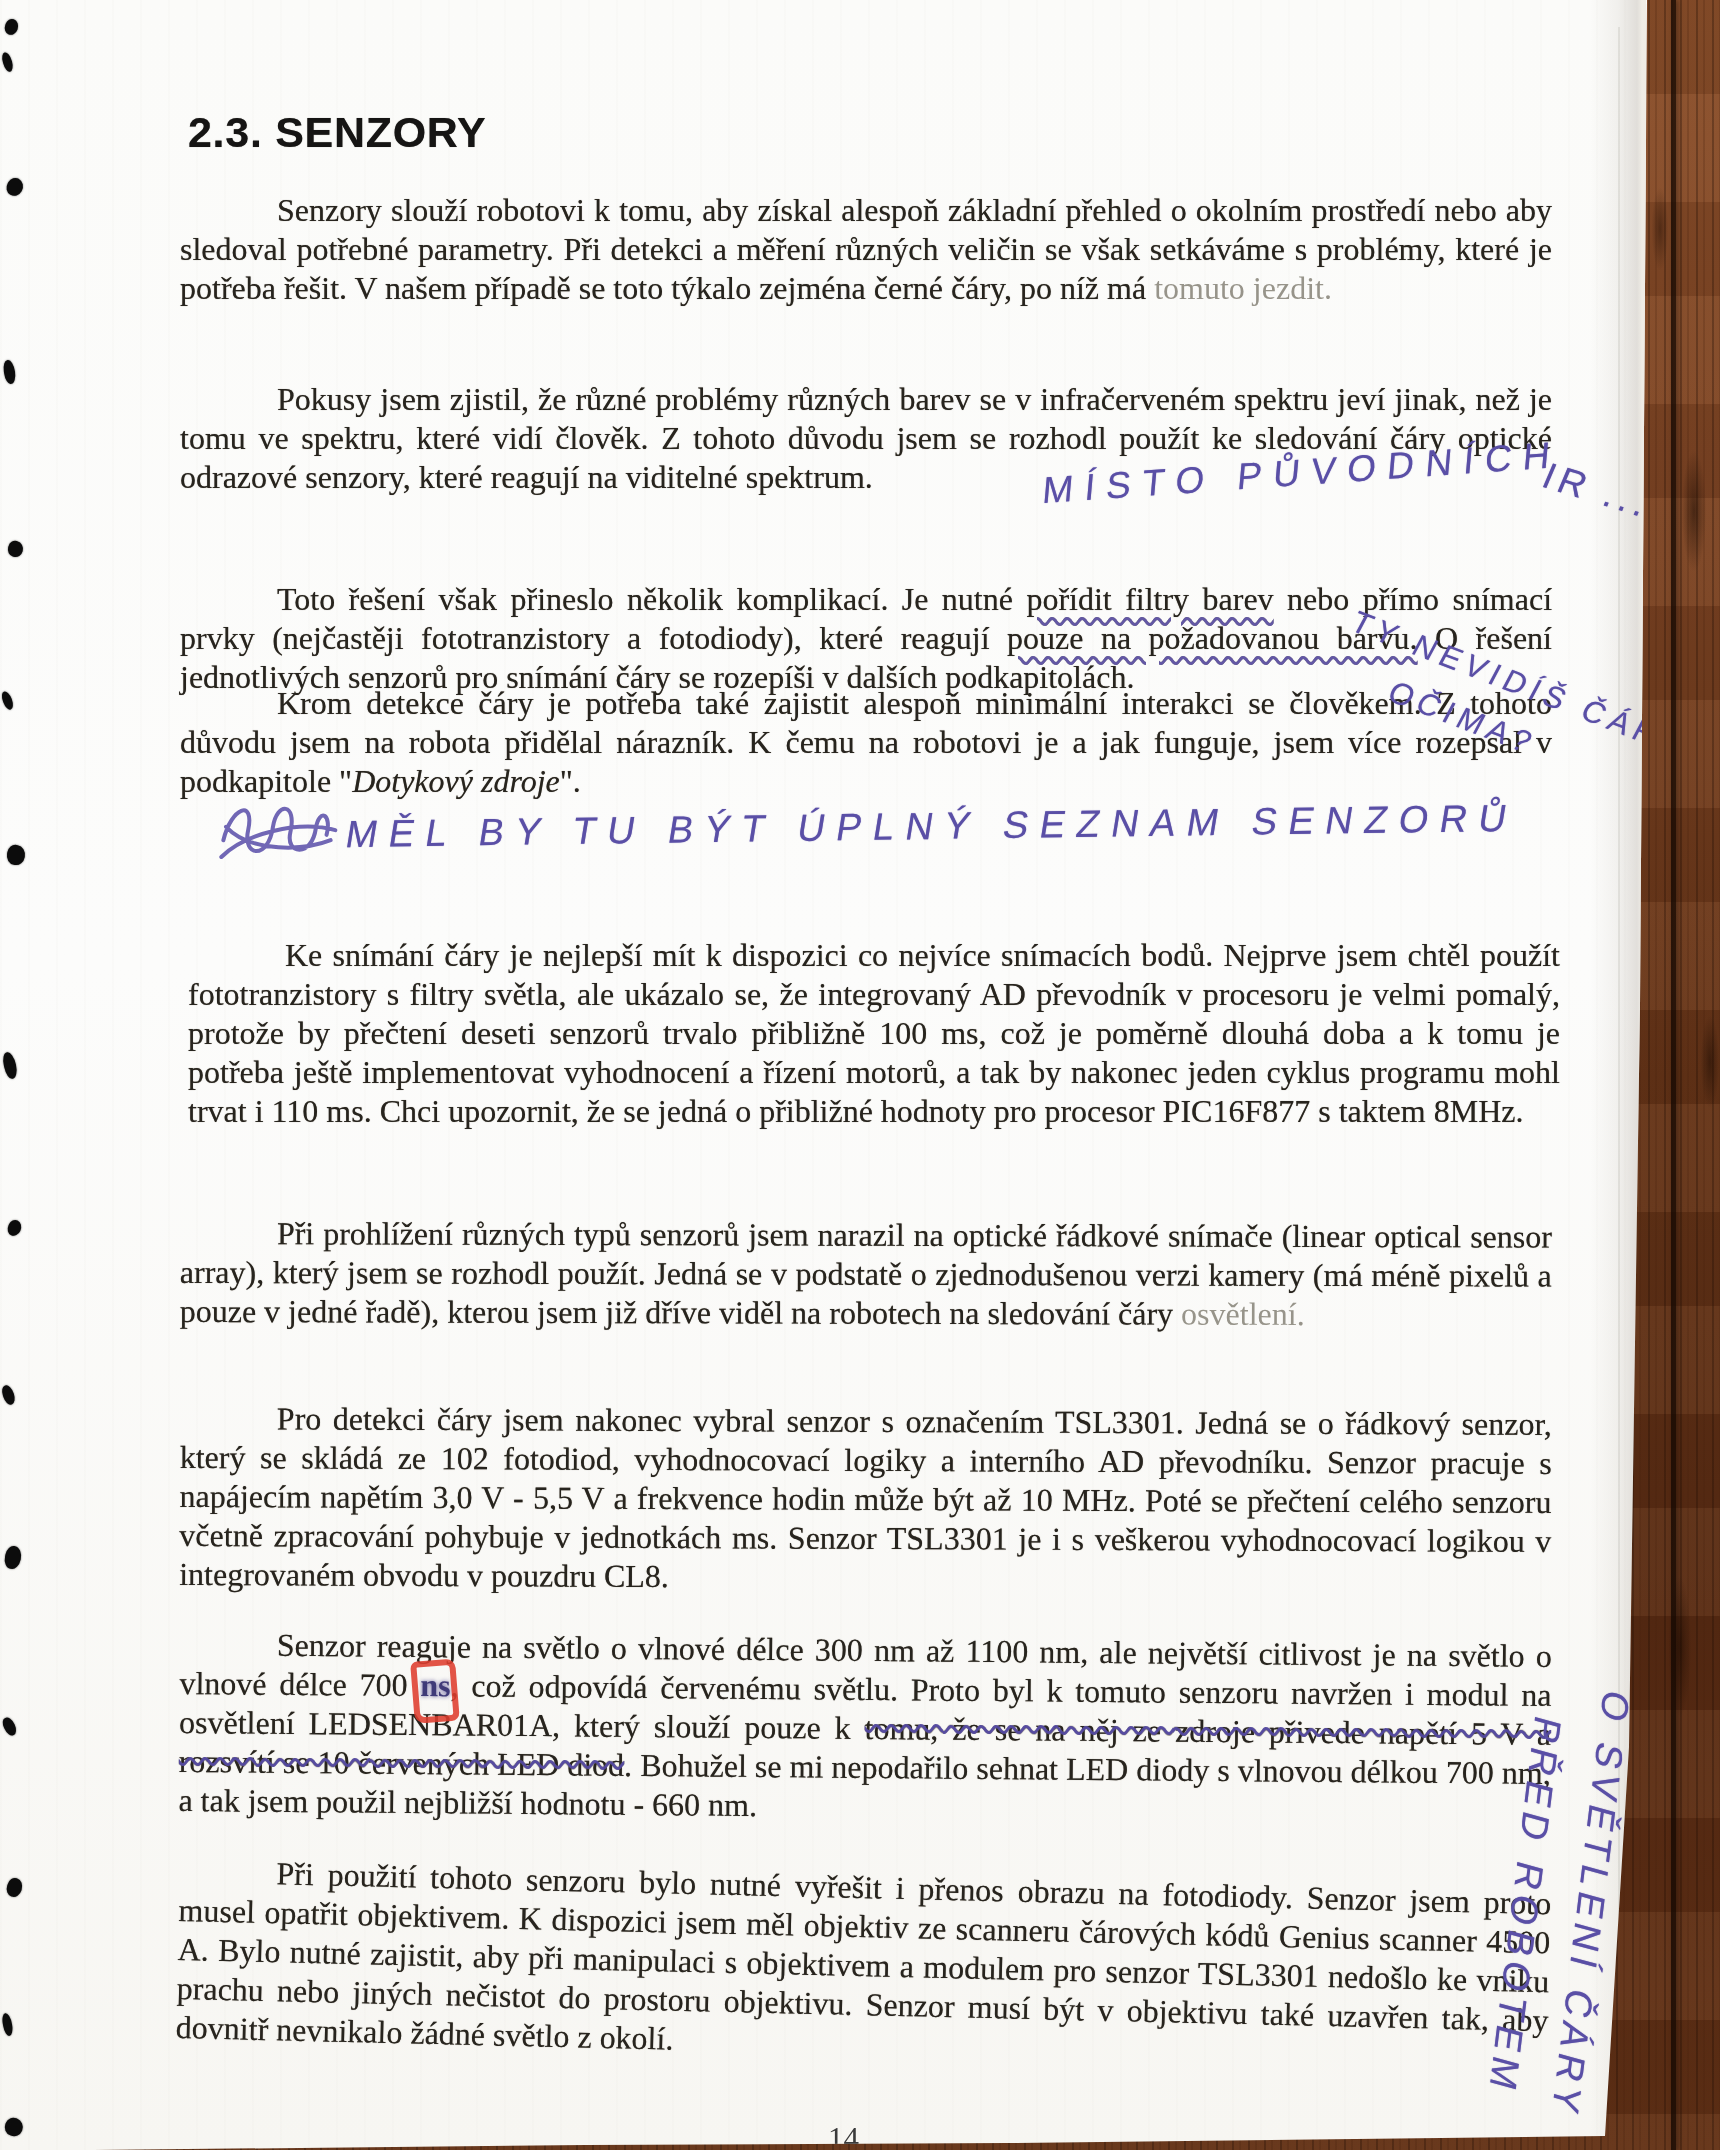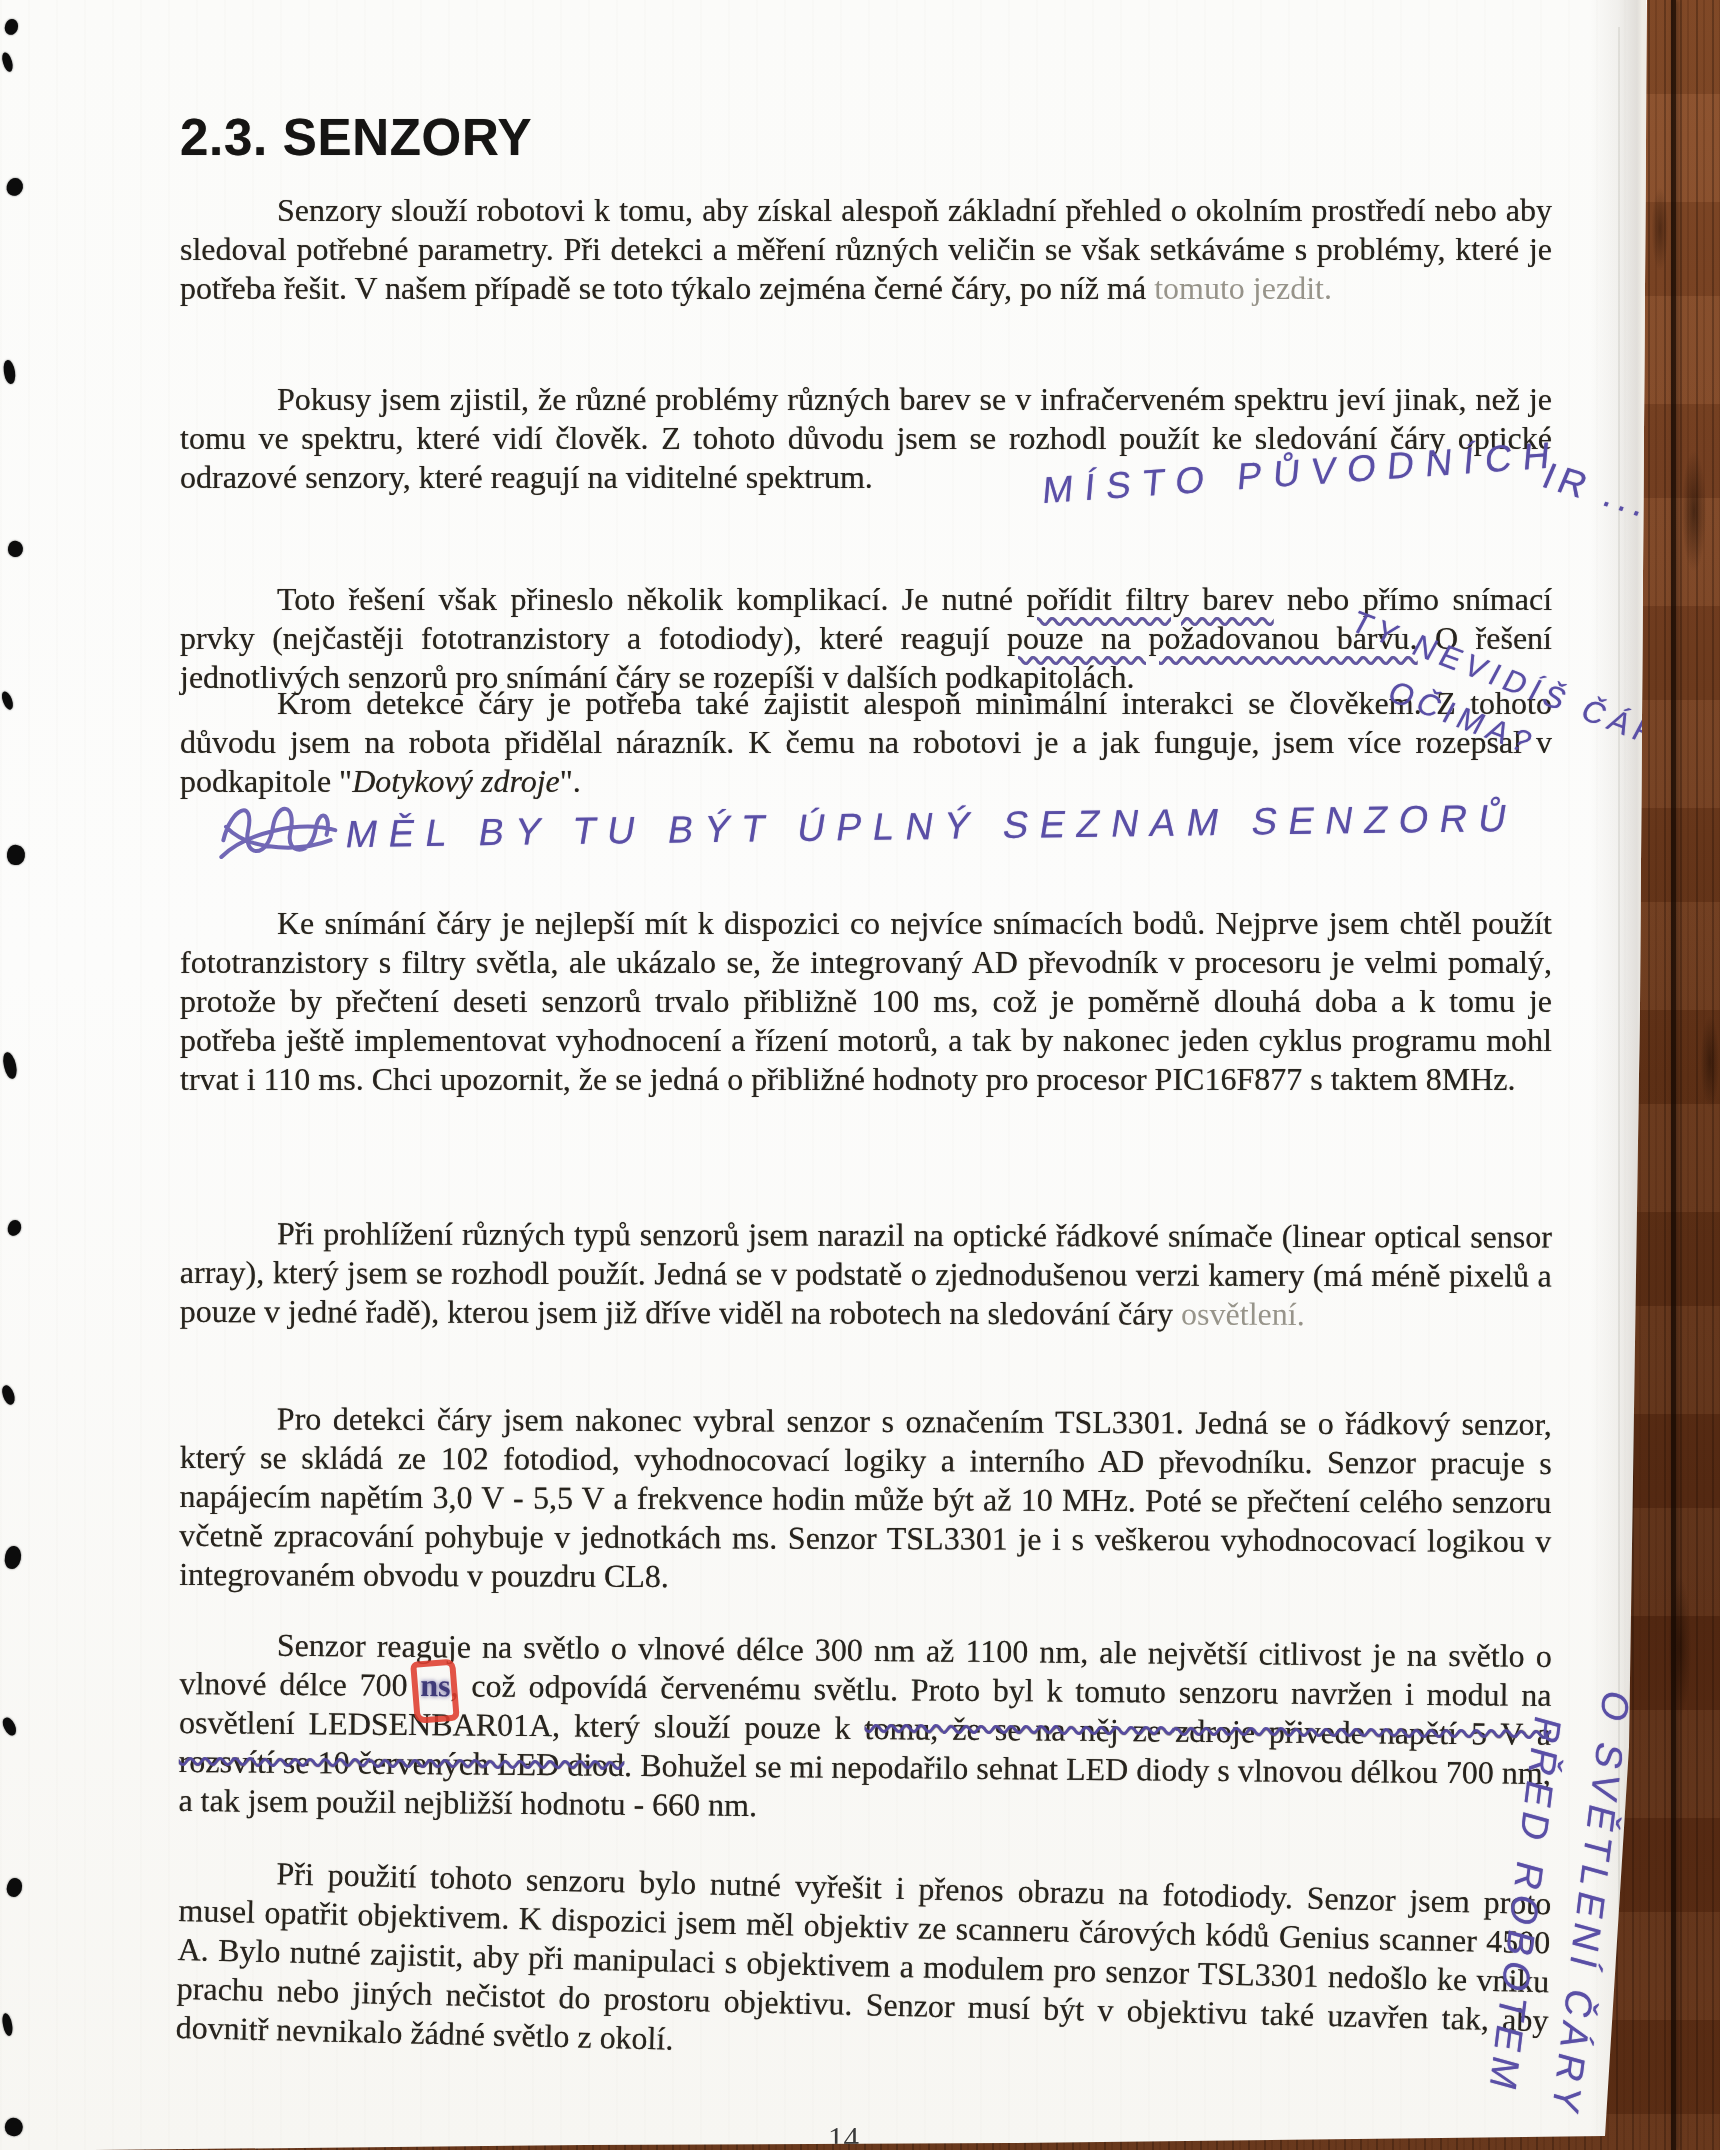--- a/index.html
+++ b/index.html
@@ -31,32 +31,32 @@
     clip-path: polygon(0 0, 1647px 0, 1640px 1008px, 1629px 1747px, 1605px 2136px, 1008px 2143px, 585px 2145px, 0 2151px);
     overflow:hidden;
   }
   .edge-shade { position:absolute; top:0; left:1590px; width:56px; height:2151px; pointer-events:none;
     background:linear-gradient(90deg, rgba(0,0,0,0) 0, rgba(150,140,125,0.10) 28px, rgba(120,105,90,0.20) 47px, rgba(238,235,228,0.95) 52px); }
   .crease { position:absolute; top:27px; left:1618px; width:2px; height:2097px; background:rgba(100,95,85,0.12); }
 
   .blob { position:absolute; background:#0c0c0c; border-radius:46% 54% 50% 50%; box-shadow:0 0 2px rgba(0,0,0,0.6); }
 
   
-  .h1 { position:absolute; left:180px; top:108px; margin:0;
-    font-family:"Liberation Sans", sans-serif; font-weight:bold; font-size:51px; letter-spacing:0.7px; color:#161514;
+  .h1 { position:absolute; left:188px; top:108px; margin:0;
+    font-family:"Liberation Sans", sans-serif; font-weight:bold; font-size:43px; letter-spacing:0.7px; color:#161514;
     text-shadow:0 0 0.7px rgba(40,38,32,0.7); }
   .h2 { position:absolute; left:180px; top:867px; margin:0;
     font-family:"Liberation Sans", sans-serif; font-weight:bold; font-size:34px; letter-spacing:0.7px; color:#1b1a18;
     text-shadow:0 0 0.7px rgba(40,38,32,0.7); }
 
   .para { position:absolute; left:180px; width:1372px; margin:0;
     font-size:32px; line-height:39px; text-align:justify; text-indent:97px;
     color:#27241e; text-shadow:0 0 0.8px rgba(75,66,52,0.75); }
   .p1 { top:191px; }  .p2 { top:380px; }  .p3 { top:538px;margin-top:42px; }  .p4 { top:684px; }
-  .p5 { top:904px; } .p6 { top:1214px; transform:rotate(0.15deg); transform-origin:0 0; }
+  .p5 { top:936px;margin-left:8px; } .p6 { top:1214px; transform:rotate(0.15deg); transform-origin:0 0; }
   .p7 { top:1399px; transform:rotate(0.25deg); transform-origin:0 0; }
   .p8 { top:1625px; transform:rotate(0.5deg);  transform-origin:0 0; }
   .p9 { top:1852px; transform:rotate(1.35deg); transform-origin:0 0; }
 
   .light { color:#97948a; text-shadow:none; }
   .it { font-style:italic; }
 
   
   .ink-u { text-decoration-line:underline; text-decoration-style:wavy;
     text-decoration-color:rgba(95,83,175,0.85); text-decoration-thickness:3px; text-underline-offset:7.4px; }

